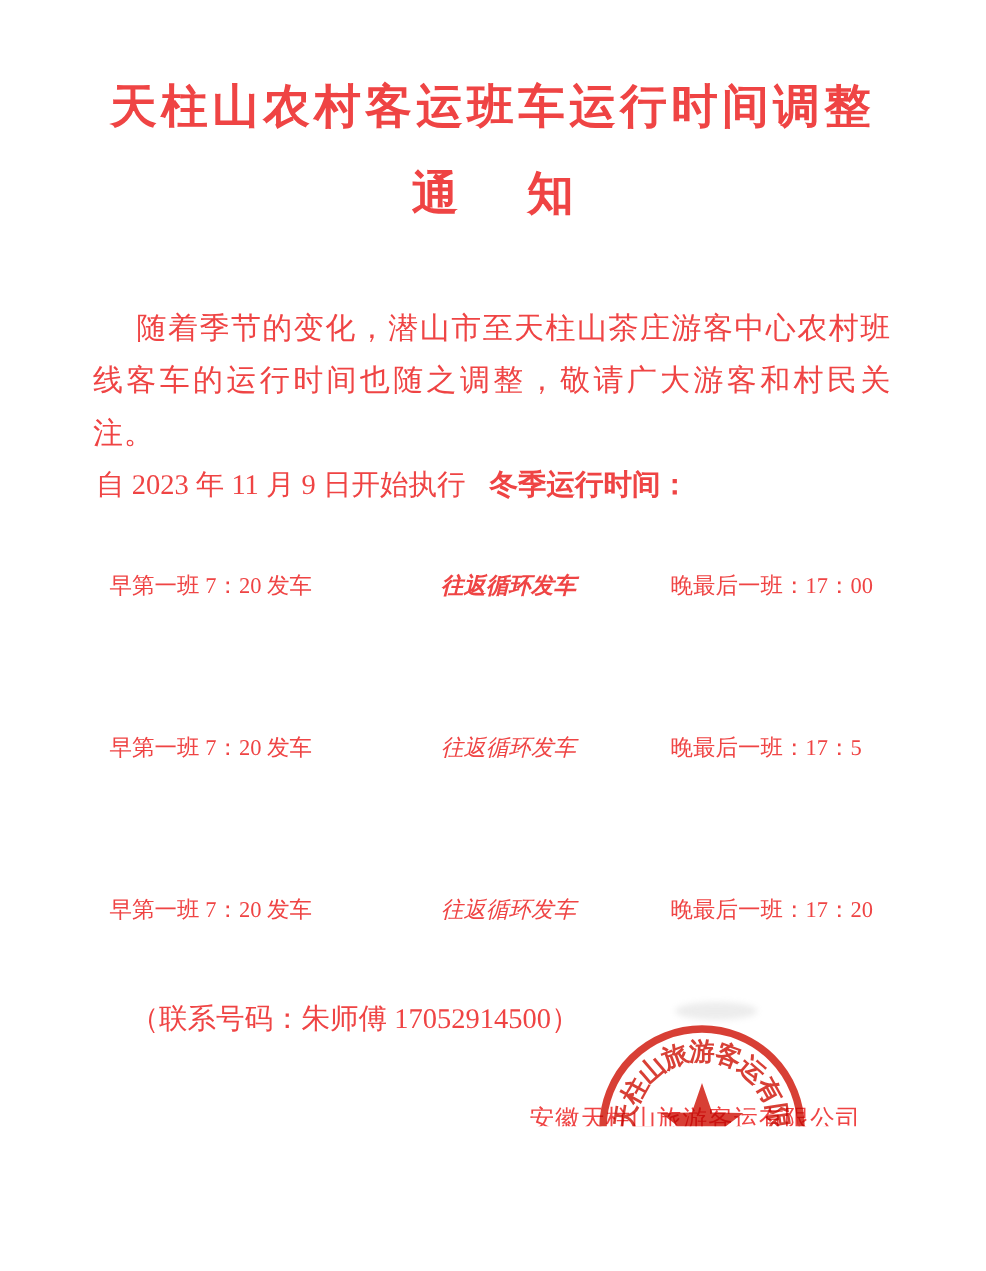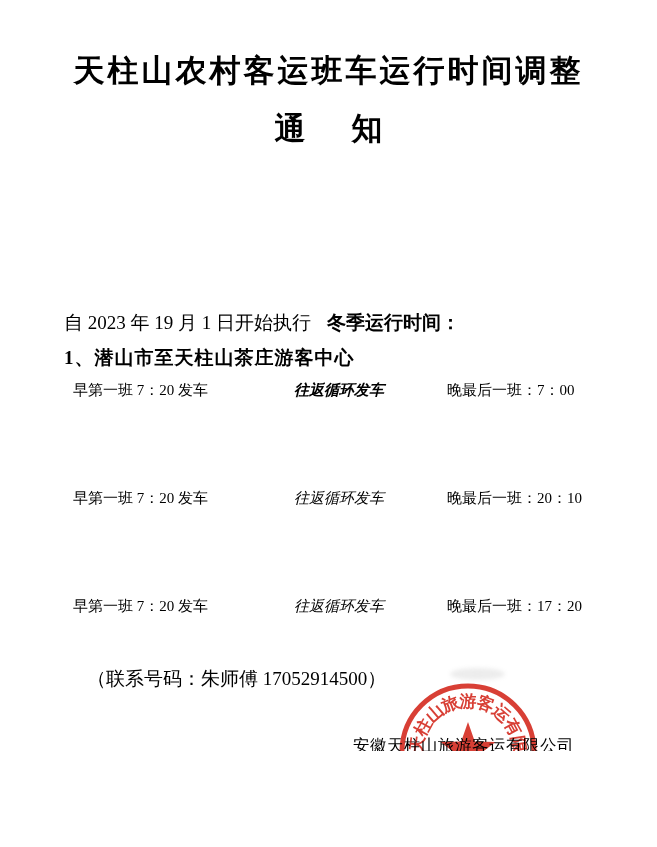--- a/index.html
+++ b/index.html
@@ -1,21 +1,21 @@
 <!DOCTYPE html>
 <html><head>
 <meta charset="utf-8">
 <style>
   html,body{margin:0;padding:0;background:#ffffff;}
   .page{
     position:relative;
     width:657px;height:751px;
     background:#ffffff;
     font-family:"Liberation Serif","DejaVu Serif",serif;
-    color:#000000;
+    color:#ef4444;
     overflow:hidden;
   }
   .abs{position:absolute;}
   .title1{
     top:50px;left:0;width:657px;
     text-align:center;
     font-size:31px;font-weight:bold;
     letter-spacing:3px;white-space:nowrap;
   }
   .title2{
@@ -57,34 +57,34 @@
 
 <div class="page">
 
   <div class="abs title1">天柱山农村客运班车运行时间调整</div>
 
   <div class="abs title2">
     <span>通</span>
     <span>知</span>
   </div>
 
+  <div class="abs intro">随着季节的变化，潜山市至天柱山茶庄游客中心农村班线客车的运行时间也随之调整，敬请广大游客和村民关注。</div>
 
-  <div class="abs effective"><span>自 2023 年 19 月 1 日开始执行</span><span class="bold-seg">冬季运行时间：</span></div>
+  <div class="abs effective"><span>自 2023 年 11 月 9 日开始执行</span><span class="bold-seg">冬季运行时间：</span></div>
 
-  <div class="abs sec-heading h1">1、潜山市至天柱山茶庄游客中心</div>
   <div class="abs sec-detail d1">
     <span class="c1">早第一班 7：20 发车</span>
     <span class="c2 mid-0" style="font-weight: bold;">往返循环发车</span>
-    <span class="c3">晚最后一班：7：00</span>
+    <span class="c3">晚最后一班：17：00</span>
   </div>
 
   <div class="abs sec-detail d2">
     <span class="c1">早第一班 7：20 发车</span>
     <span class="c2 mid-1" style="font-weight: normal;">往返循环发车</span>
-    <span class="c3">晚最后一班：20：10</span>
+    <span class="c3">晚最后一班：17：5</span>
   </div>
 
   <div class="abs sec-detail d3">
     <span class="c1">早第一班 7：20 发车</span>
     <span class="c2 mid-2" style="font-weight: normal;">往返循环发车</span>
     <span class="c3">晚最后一班：17：20</span>
   </div>
 
   <div class="abs contact">（联系号码：朱师傅 17052914500）</div>
 

